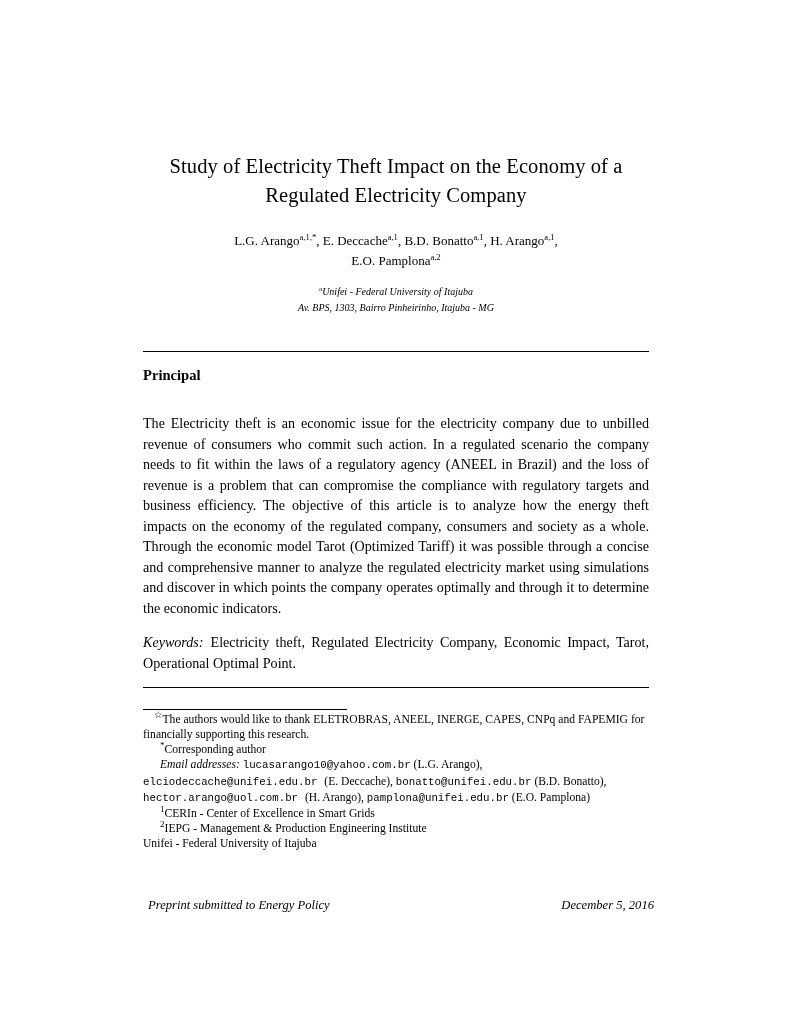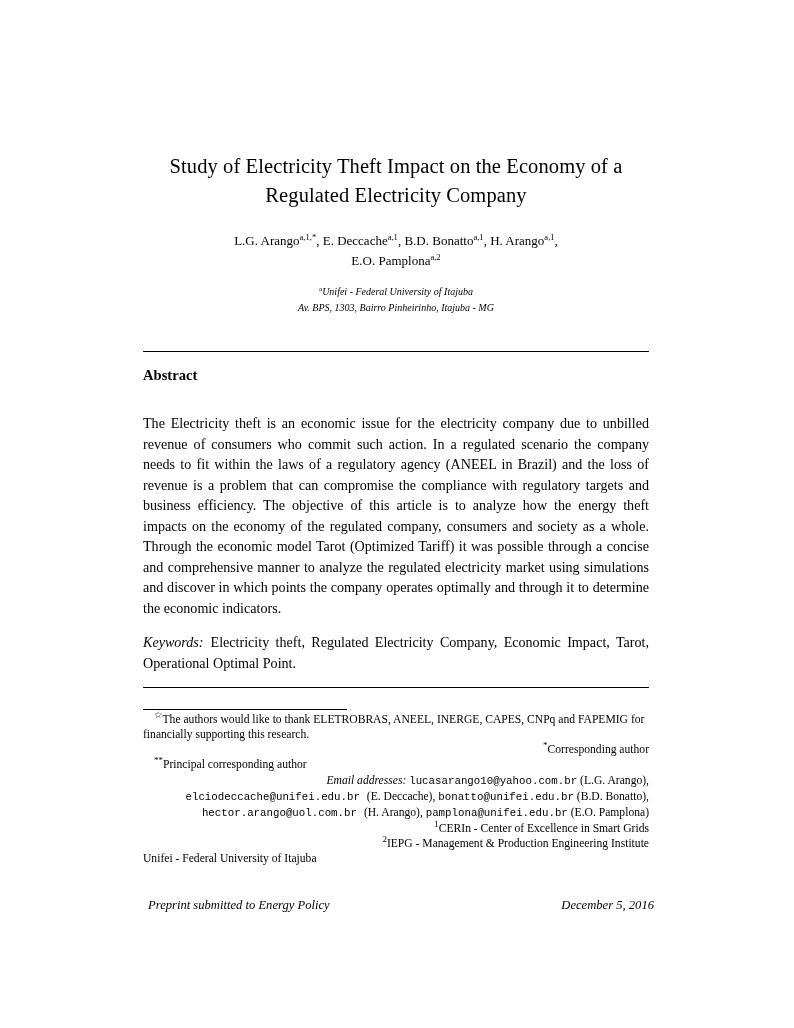--- a/index.html
+++ b/index.html
@@ -114,21 +114,20 @@
     text-align: left;
   }
   .footnotes p {
     margin: 0;
   }
   .fn-indent {
     text-indent: 11px;
   }
   .fn-indent2 {
     text-indent: 17px;
-    text-align: right;
   }
   .fn-mark {
     font-size: 0.78em;
     vertical-align: super;
     line-height: 0;
   }
   .fn-star {
     font-size: 0.82em;
     vertical-align: super;
     line-height: 0;
@@ -166,38 +165,37 @@
     <span>E.O. Pamplona</span><sup>a,2</sup>
   </div>
 
   <div class="affiliation">
     <sup>a</sup><span>Unifei - Federal University of Itajuba</span><br>
     <span>Av. BPS, 1303, Bairro Pinheirinho, Itajuba - MG</span>
   </div>
 
   <hr class="rule-full rule-top">
 
-  <div class="abstract-heading">Abstract</div>
+  <div class="abstract-heading">Principal</div>
 
   <p class="abstract-body">The Electricity theft is an economic issue for the electricity company due to unbilled revenue of consumers who commit such action. In a regulated scenario the company needs to fit within the laws of a regulatory agency (ANEEL in Brazil) and the loss of revenue is a problem that can compromise the compliance with regulatory targets and business efficiency. The objective of this article is to analyze how the energy theft impacts on the economy of the regulated company, consumers and society as a whole. Through the economic model Tarot (Optimized Tariff) it was possible through a concise and comprehensive manner to analyze the regulated electricity market using simulations and discover in which points the company operates optimally and through it to determine the economic indicators.</p>
 
   <p class="keywords">
     <span class="kw-label">Keywords:</span><span class="kw-gap"></span><span>Electricity theft, Regulated Electricity Company, Economic Impact, Tarot, Operational Optimal Point.</span>
   </p>
 
   <hr class="rule-full rule-bottom">
 
   <div class="footnotes">
     <hr class="rule-footnote">
 
     <p class="fn-indent"><span class="fn-star">☆</span><span>The authors would like to thank ELETROBRAS, ANEEL, INERGE, CAPES, CNPq and FAPEMIG for financially supporting this research.</span></p>
 
     <p class="fn-indent2"><span class="fn-mark">*</span><span>Corresponding author</span></p>
 
-    <p class="fn-indent"><span class="fn-mark">**</span><span>Principal corresponding author</span></p>
 
     <p class="fn-indent2"><span class="em-label">Email addresses:</span>
       <span class="mono">lucasarango10@yahoo.com.br</span> <span>(L.G. Arango),</span>
       <span class="mono">elciodeccache@unifei.edu.br</span><span class="sp"></span> <span>(E. Deccache),</span>
       <span class="mono">bonatto@unifei.edu.br</span>
       <span>(B.D. Bonatto),</span>
       <span class="mono">hector.arango@uol.com.br</span><span class="sp"></span> <span>(H. Arango),</span>
       <span class="mono">pamplona@unifei.edu.br</span>
       <span>(E.O. Pamplona)</span></p>
 

